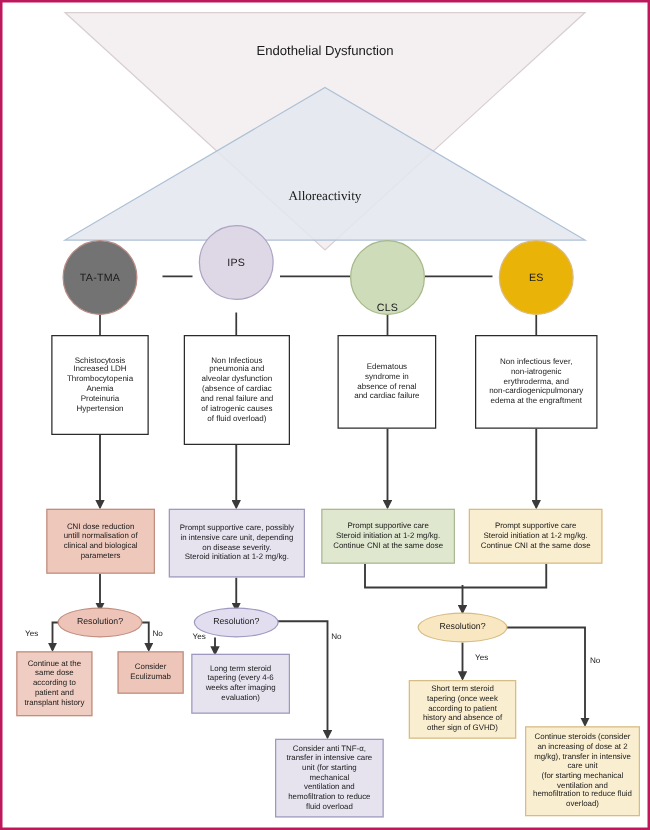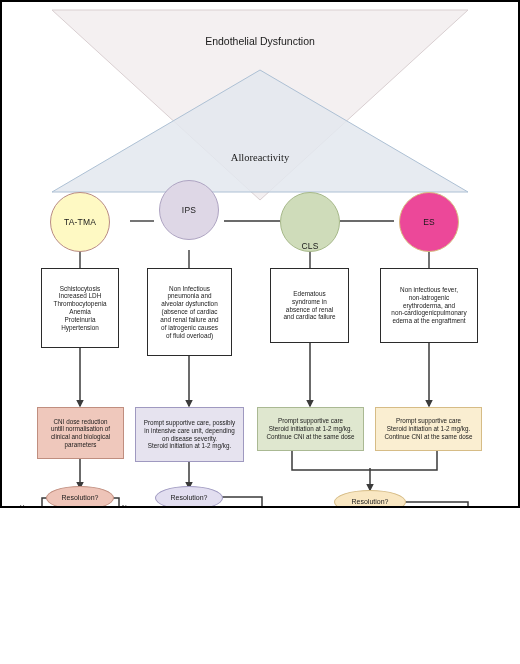--- a/index.html
+++ b/index.html
@@ -5,23 +5,23 @@
   * { box-sizing: border-box; }
   html, body { margin:0; padding:0; }
   body {
     width:520px; height:664px;
     background:#ffffff;
     font-family:"Liberation Sans", sans-serif;
     overflow:hidden;
   }
   #canvas {
     position:relative;
-    width:520px; height:508px;
+    width:520px; height:664px;
     background:#fff;
-    border:2px solid #000000;
+    border:2px solid #be185d;
     overflow:hidden;
   }
   #svg-layer {
     position:absolute; left:0; top:0;
     width:516px; height:660px;
     pointer-events:none;
   }
   .node {
     position:absolute;
     display:flex; align-items:center; justify-content:center;
@@ -126,30 +126,30 @@
     <defs>
       <marker id="ar" viewBox="0 0 10 10" refX="8" refY="5" markerWidth="5" markerHeight="5" orient="auto-start-reverse">
         <path d="M 0 0 L 10 5 L 0 10 z" fill="#3a3a3a"></path>
       </marker>
     </defs>
   </svg>
 
   <div class="tri-label" style="top:33px;">Endothelial Dysfunction</div>
   <div class="tri-label" style="top:150px;font-family:Liberation Serif, serif;">Alloreactivity</div>
 
-  <div class="node circle" style="left:48px; top:190px; width:60px; height:60px; background:#fef9c3; border:1px solid #b98b84;">
+  <div class="node circle" style="left:48px; top:190px; width:60px; height:60px; background:#737373; border:1px solid #b98b84;">
     <span>TA-TMA</span>
   </div>
   <div class="node circle" style="left:157px; top:178px; width:60px; height:60px; background:#ded7e6; border:1px solid #aea4c2;">
     <span>IPS</span>
   </div>
   <div class="node circle" style="left:278px; top:190px; width:60px; height:60px; background:#cfdcba; border:1px solid #a6b889;align-items:flex-end;">
     <span>CLS</span>
   </div>
-  <div class="node circle" style="left:397px; top:190px; width:60px; height:60px; background:#ec4899; border:1px solid #d9bb80;">
+  <div class="node circle" style="left:397px; top:190px; width:60px; height:60px; background:#eab308; border:1px solid #d9bb80;">
     <span>ES</span>
   </div>
 
   <div class="node rect-plain" style="left:39px; top:266px; width:78px; height:80px;">
     <span>Schistocytosis
 Increased LDH
 Thrombocytopenia
 Anemia
 Proteinuria
 Hypertension</span>

